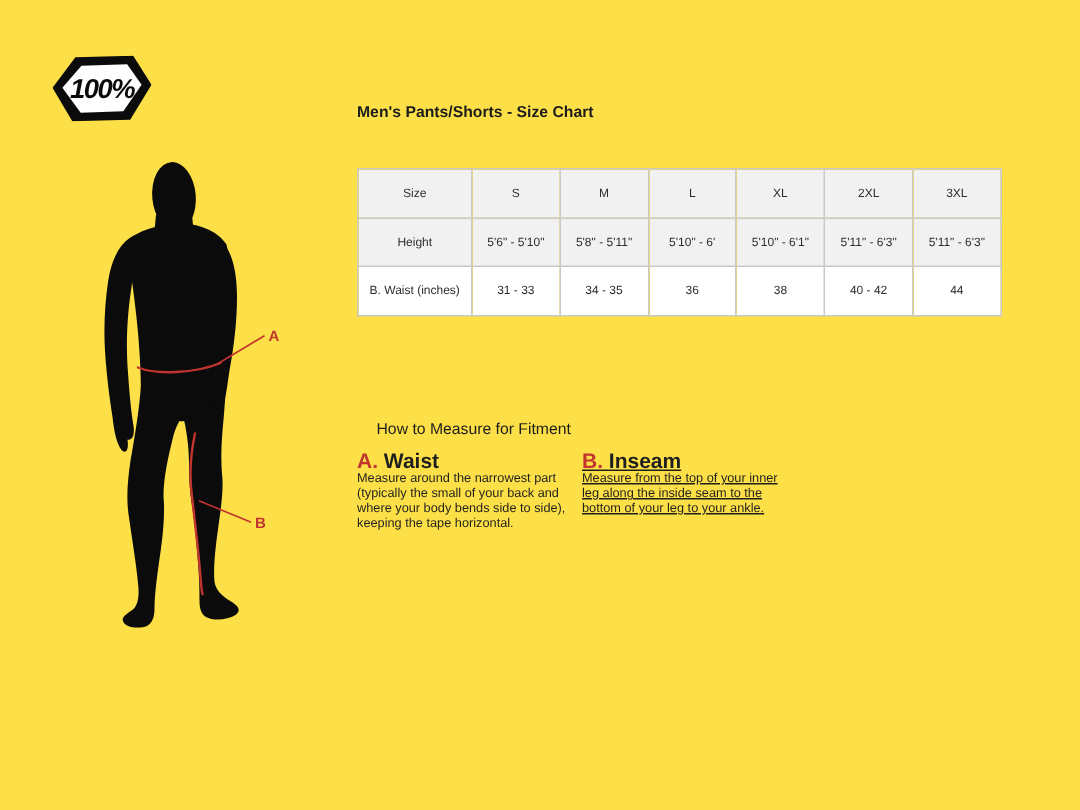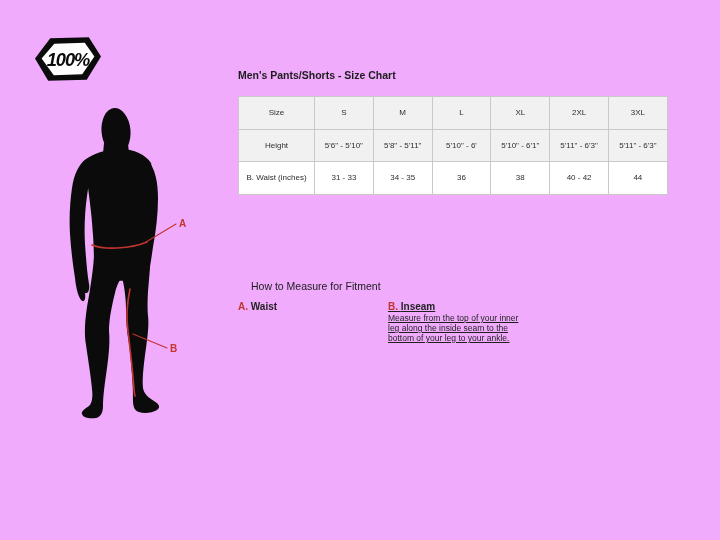--- a/index.html
+++ b/index.html
@@ -1,40 +1,40 @@
 <!DOCTYPE html>
 <html><head>
 <meta charset="utf-8">
 <style>
   html,body{margin:0;padding:0;background:#ffffff;}
   .canvas{
-    position:relative;width:720px;height:540px;background:#f0abfc;overflow:hidden;
+    position:relative;width:720px;height:540px;background:#fde047;overflow:hidden;
     font-family:"Liberation Sans",sans-serif;color:#1a1a1a;
   }
   
   .logo{position:absolute;left:35px;top:37px;width:66px;height:44px;}
   
   .figure{position:absolute;left:40px;top:95px;width:180px;height:340px;}
   .figure .marker{font-family:"Liberation Sans",sans-serif;font-weight:bold;font-size:10px;fill:#c1342f;}
   
   .chart-title{position:absolute;left:238px;top:69px;font-size:10.5px;font-weight:bold;color:#1c1c1c;}
-  .size-table{position:absolute;left:238px;top:96px;border-collapse:collapse;table-layout:fixed;width:429px;padding-left:24px;}
+  .size-table{position:absolute;left:238px;top:112px;border-collapse:collapse;table-layout:fixed;width:429px;padding-left:24px;}
   .size-table td{
     border:1px solid #c9c9c9;text-align:center;vertical-align:middle;
     font-size:8px;color:#2e2e2e;height:31.5px;padding:0 2px;overflow:hidden;white-space:nowrap;
   }
   .size-table col.lbl{width:76px;}
   .size-table col.val{width:58.8px;}
   .size-table tr.gray td{background:#f1f1f1;}
   .size-table tr.white td{background:#ffffff;margin-left:44px;}
   .measure-title{position:absolute;left:251px;top:280px;font-size:10.5px;font-weight:normal;color:#1c1c1c;}
   .measure-item{position:absolute;top:302px;font-size:8.5px;line-height:10px;color:#1f1f1f;}
   .measure-item.a{left:238px;width:142px;}
   .measure-item.b{left:388px;width:138px;text-decoration:underline;}
-  .measure-item h4{margin:0 0 1px 0;font-size:10px;font-weight:bold;}
+  .measure-item h4{margin:0 0 1px 0;font-size:14px;font-weight:bold;}
   .measure-item .letter{color:#c1342f;font-weight:bold;}
   .measure-item p{margin:0;}
   
   .footer{position:absolute;left:35px;top:488px;font-size:7.5px;line-height:9.5px;color:#222222;}
 </style>
 </head>
 <body>
 
 <div class="canvas">
 
@@ -120,20 +120,21 @@
     </tbody>
   </table>
 
   <div class="measure-title">How to Measure for Fitment</div>
 
   <div class="measure-item a">
     <h4>
       <span class="letter">A.</span>
       <span>Waist</span>
     </h4>
+    <p>Measure around the narrowest part (typically the small of your back and where your body bends side to side), keeping the tape horizontal.</p>
   </div>
 
   <div class="measure-item b">
     <h4>
       <span class="letter">B.</span>
       <span>Inseam</span>
     </h4>
     <p>Measure from the top of your inner leg along the inside seam to the bottom of your leg to your ankle.</p>
   </div>
 

